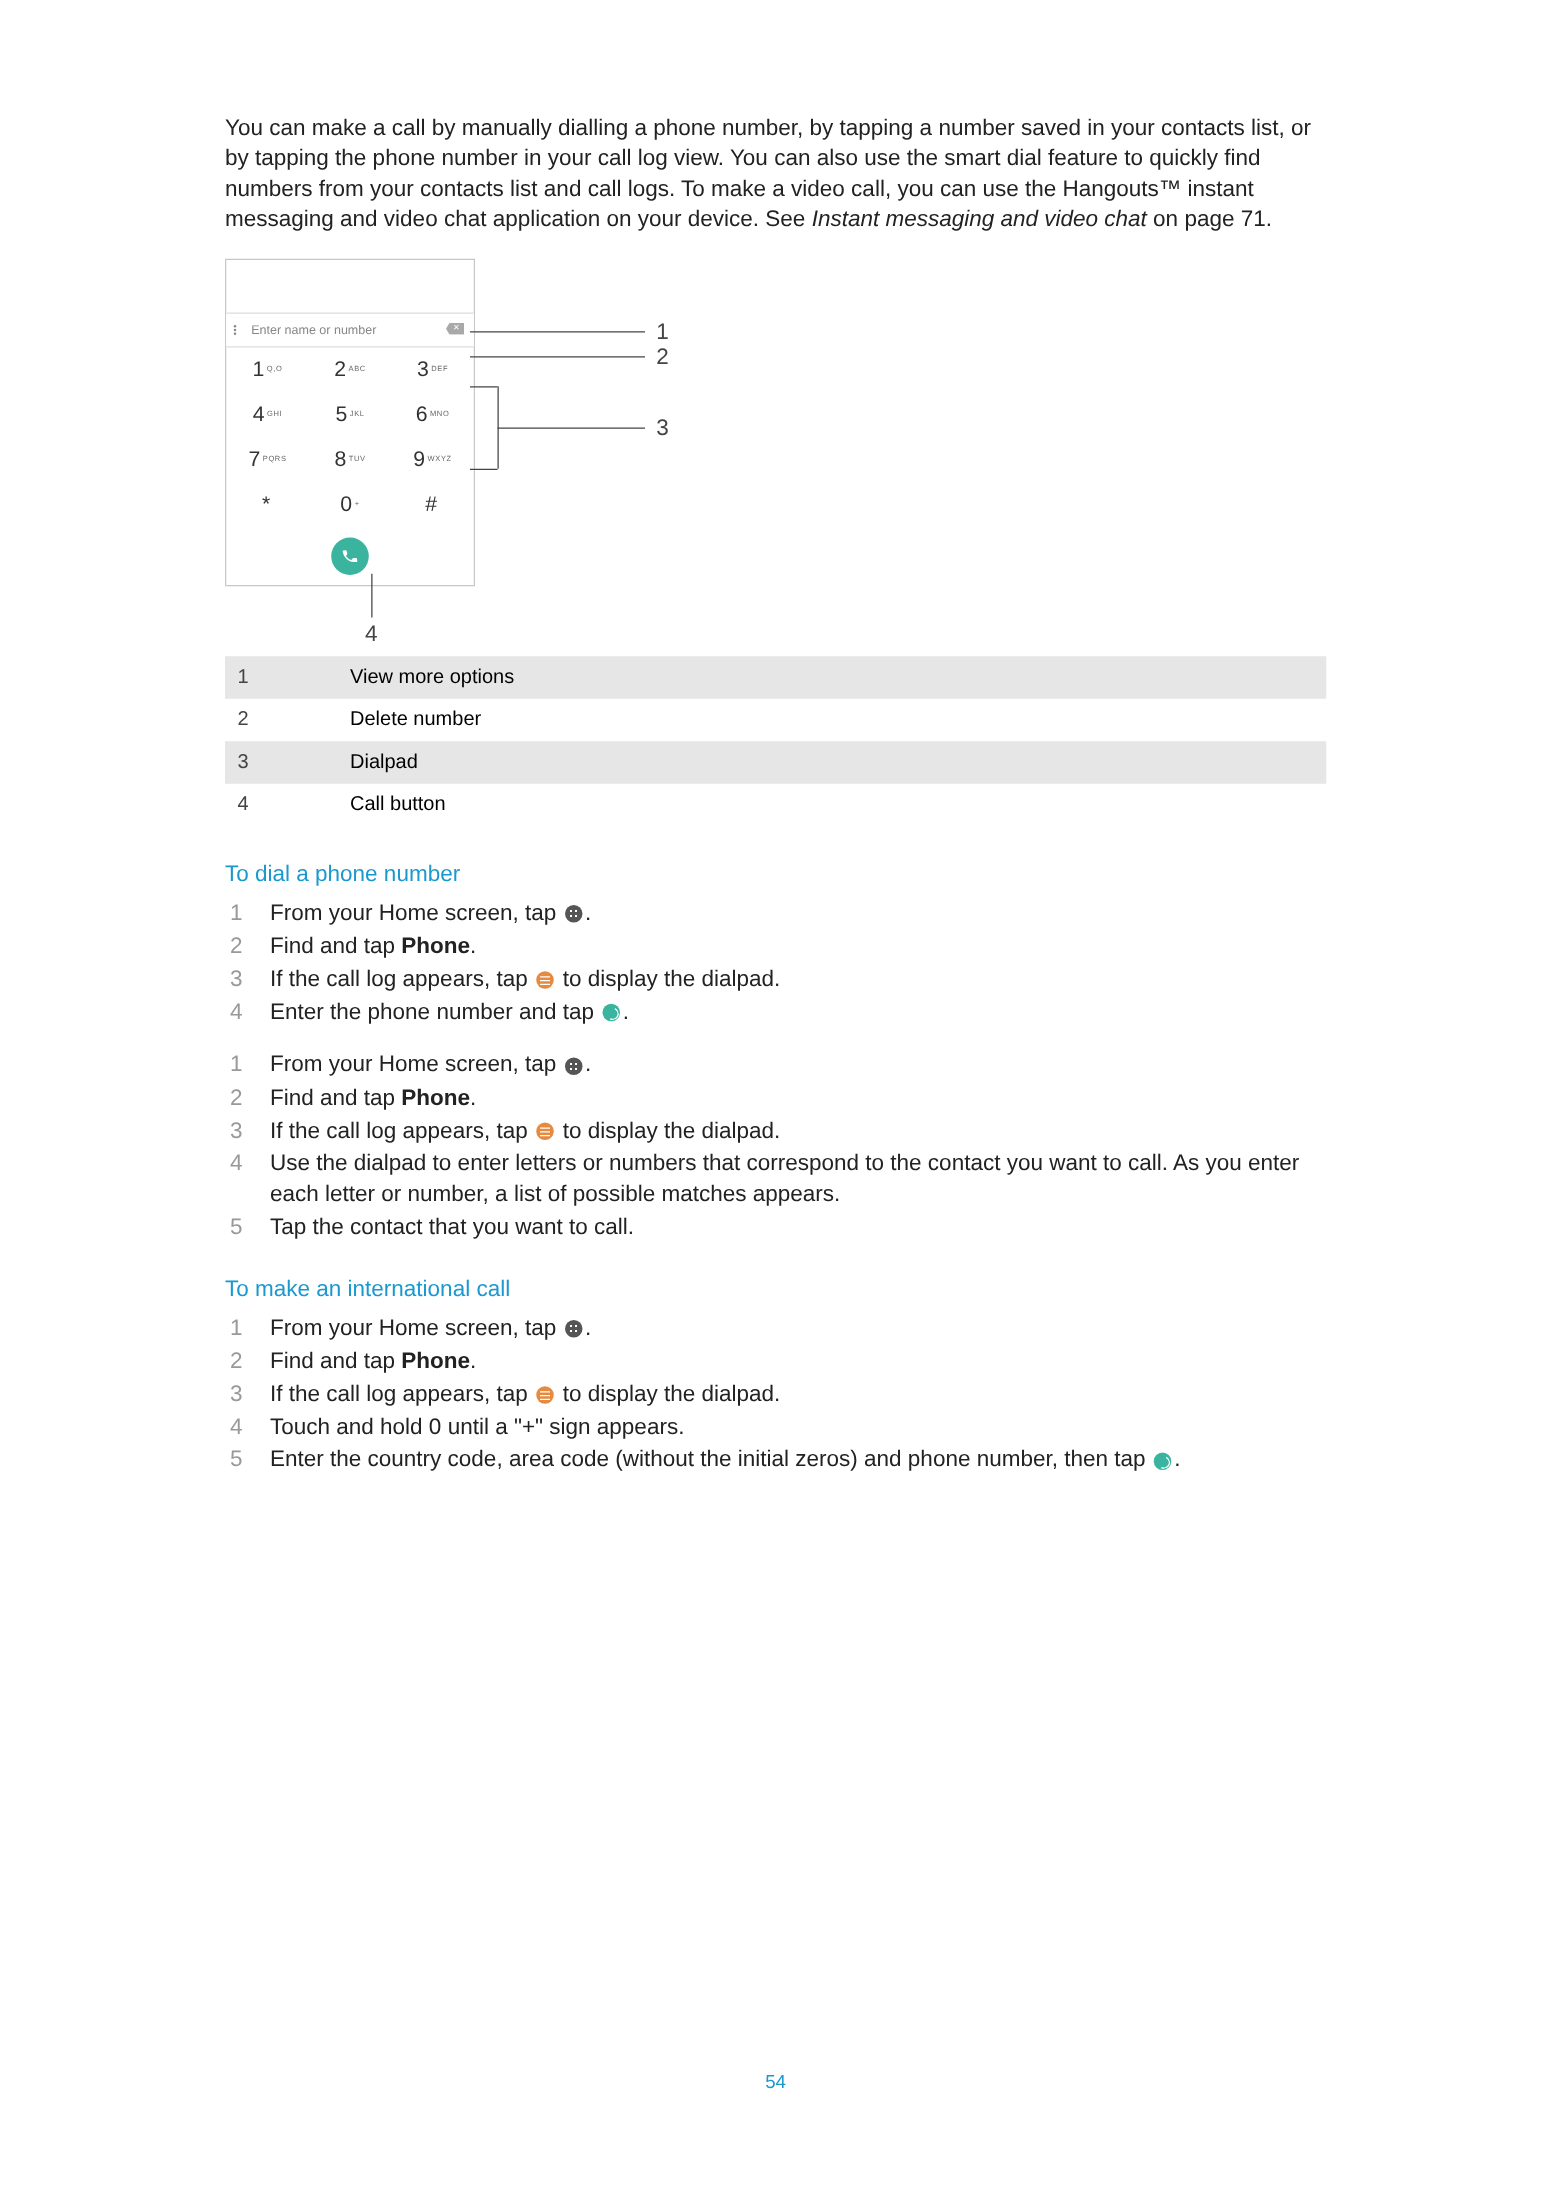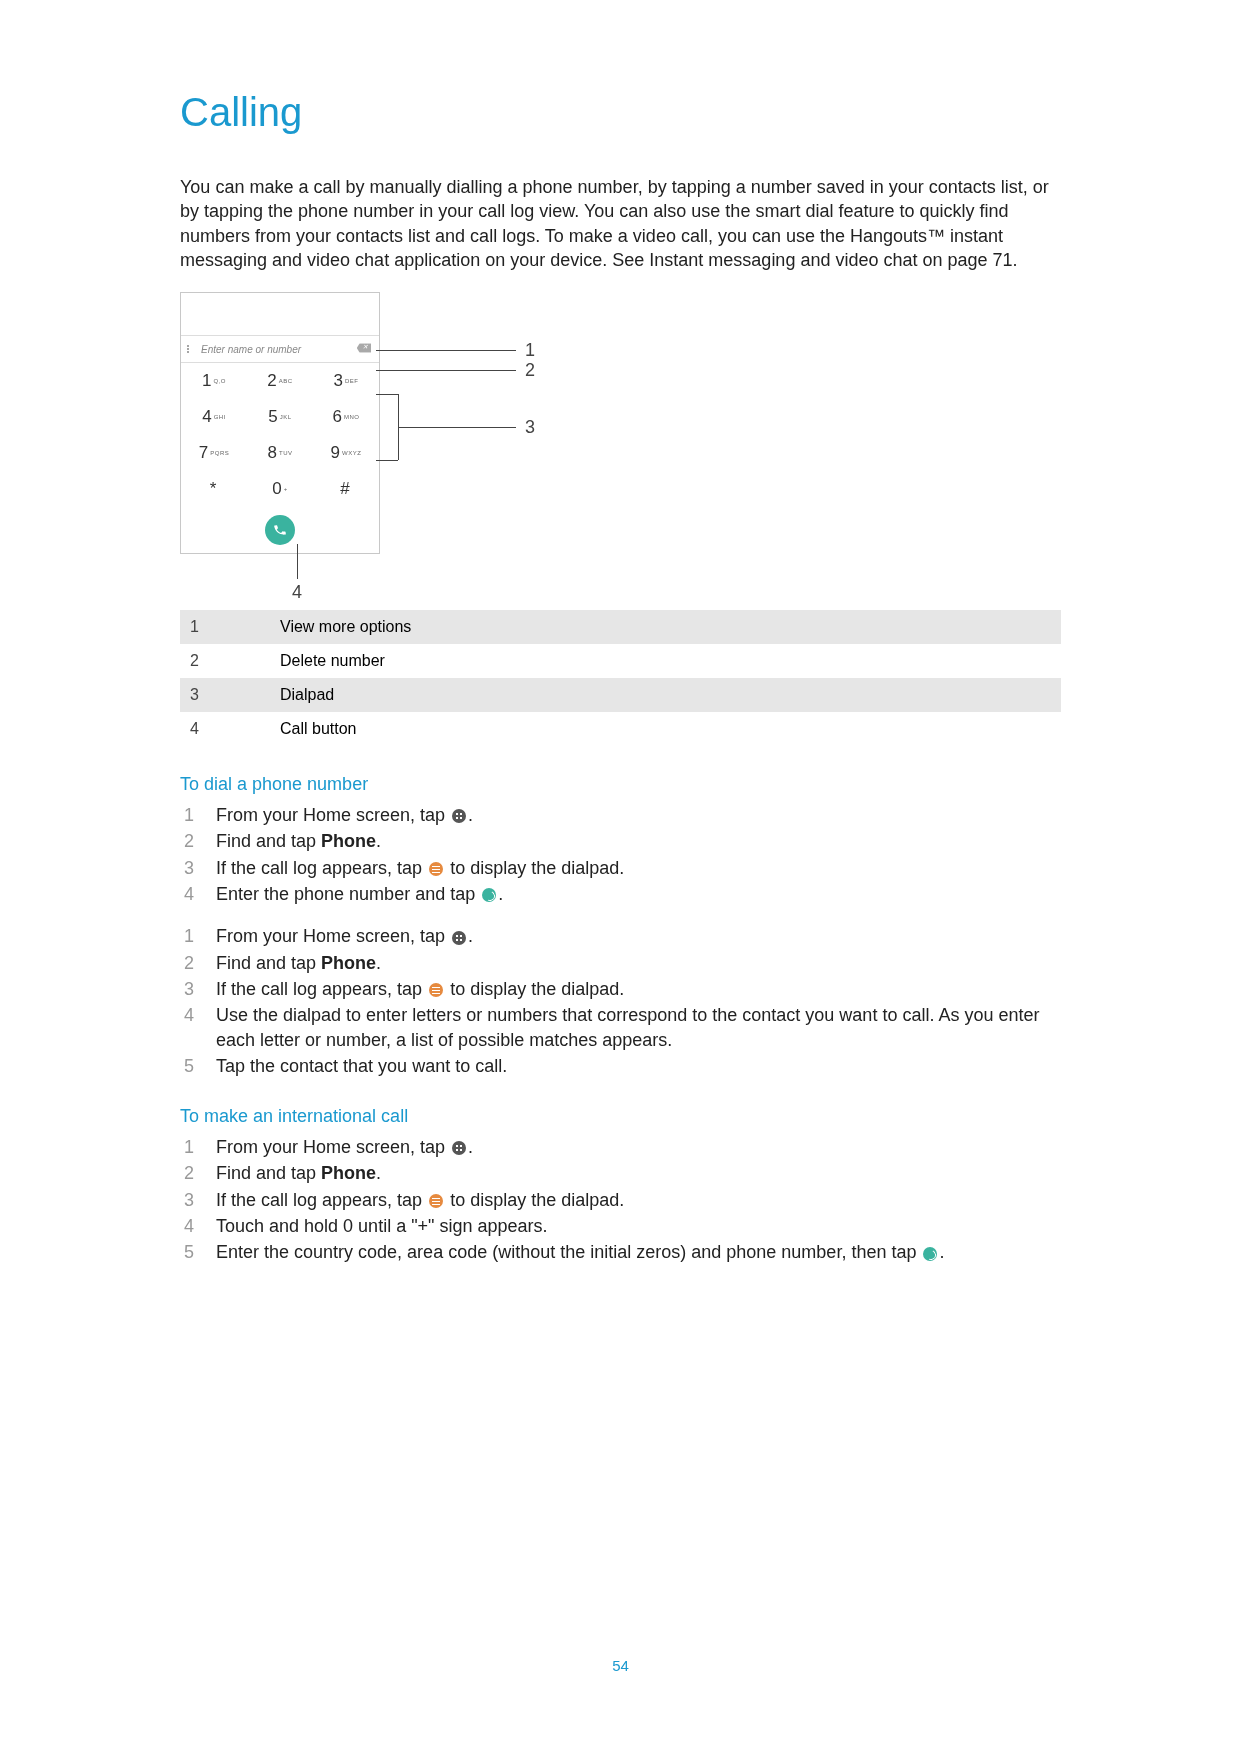--- a/index.html
+++ b/index.html
@@ -2,28 +2,28 @@
 <html><head>
 <meta charset="utf-8">
 <style>
   * { box-sizing: border-box; margin: 0; padding: 0; }
   body { font-family: Arial, Helvetica, sans-serif; background: #fff; color: #222; }
   .page { width: 1241px; height: 1754px; position: relative; padding: 90px 180px 0 180px; }
   h1 { color: #1a99cf; font-size: 40px; font-weight: 400; margin-bottom: 40px; }
   h2 { font-size: 24px; font-weight: 700; margin-bottom: 12px; }
   .subheading { color: #1a99cf; font-size: 18px; margin: 28px 0 8px 0; }
   p.intro { font-size: 18px; line-height: 1.35; margin-bottom: 20px; }
-  .italic { }
+  .italic { font-style: italic; }
   .bold { font-weight: 700; }
 
   
   .dialer-wrap { display: flex; margin: 10px 0 18px 0; }
   .phone { width: 200px; border: 1px solid #c8c8c8; background: #fff; }
   .phone-top { height: 42px; }
-  .phone-search { display:flex; align-items:center; height:28px; padding:0 6px; border-top:1px solid #ddd; border-bottom:1px solid #ddd; background:#fff; font-size:10px; color:#888;font-style:italic;}
+  .phone-search { display:flex; align-items:center; height:28px; padding:0 6px; border-top:1px solid #ddd; border-bottom:1px solid #ddd; background:#fff; font-size:10px; color:#888;}
   .phone-search .dots { width:8px; display:flex; flex-direction:column; gap:1px; margin-right:6px;}
   .phone-search .dots span { width:2px; height:2px; background:#888; border-radius:50%;}
   .phone-search .del { margin-left:auto; color:#888; }
   .pad { display:grid; grid-template-columns:repeat(3,1fr); }
   .pad .cell { height:36px; display:flex; align-items:center; justify-content:center; font-size:13px; color:#333; border:0; }
   .pad .cell .big { font-size:17px; font-weight:400; margin-right:2px;}
   .pad .cell .sm { font-size:6px; color:#666; letter-spacing:0.5px;}
   .callbtn-row { height:46px; display:flex; align-items:center; justify-content:center;}
   .callbtn { width:30px; height:30px; border-radius:50%; background:#3ab39f; display:flex; align-items:center; justify-content:center;}
   .callouts { position:relative; width:160px; }
@@ -72,21 +72,20 @@
   .footer { position:absolute; bottom:60px; left:0; right:0; text-align:center; }
   .pagenum { color:#1a99cf; font-size:15px; margin-bottom:20px;}
   .footnote { color:#aaa; font-size:13px;}
 
   .phone-icon-svg { width:14px; height:14px; fill:#fff; transform:rotate(-8deg);}
 </style>
 </head>
 <body>
 
 <div class="page">
-  <h1>Calling</h1>
   <p class="intro">
     <span>You can make a call by manually dialling a phone number, by tapping a number saved in your contacts list, or by tapping the phone number in your call log view. You can also use the smart dial feature to quickly find numbers from your contacts list and call logs. To make a video call, you can use the Hangouts™ instant messaging and video chat application on your device. See </span><span class="italic">Instant messaging and video chat</span><span> on page 71.</span>
   </p>
 
   <div class="dialer-wrap">
     <div class="phone">
       <div class="phone-top"></div>
       <div class="phone-search">
         <span class="dots">
             <span></span>

